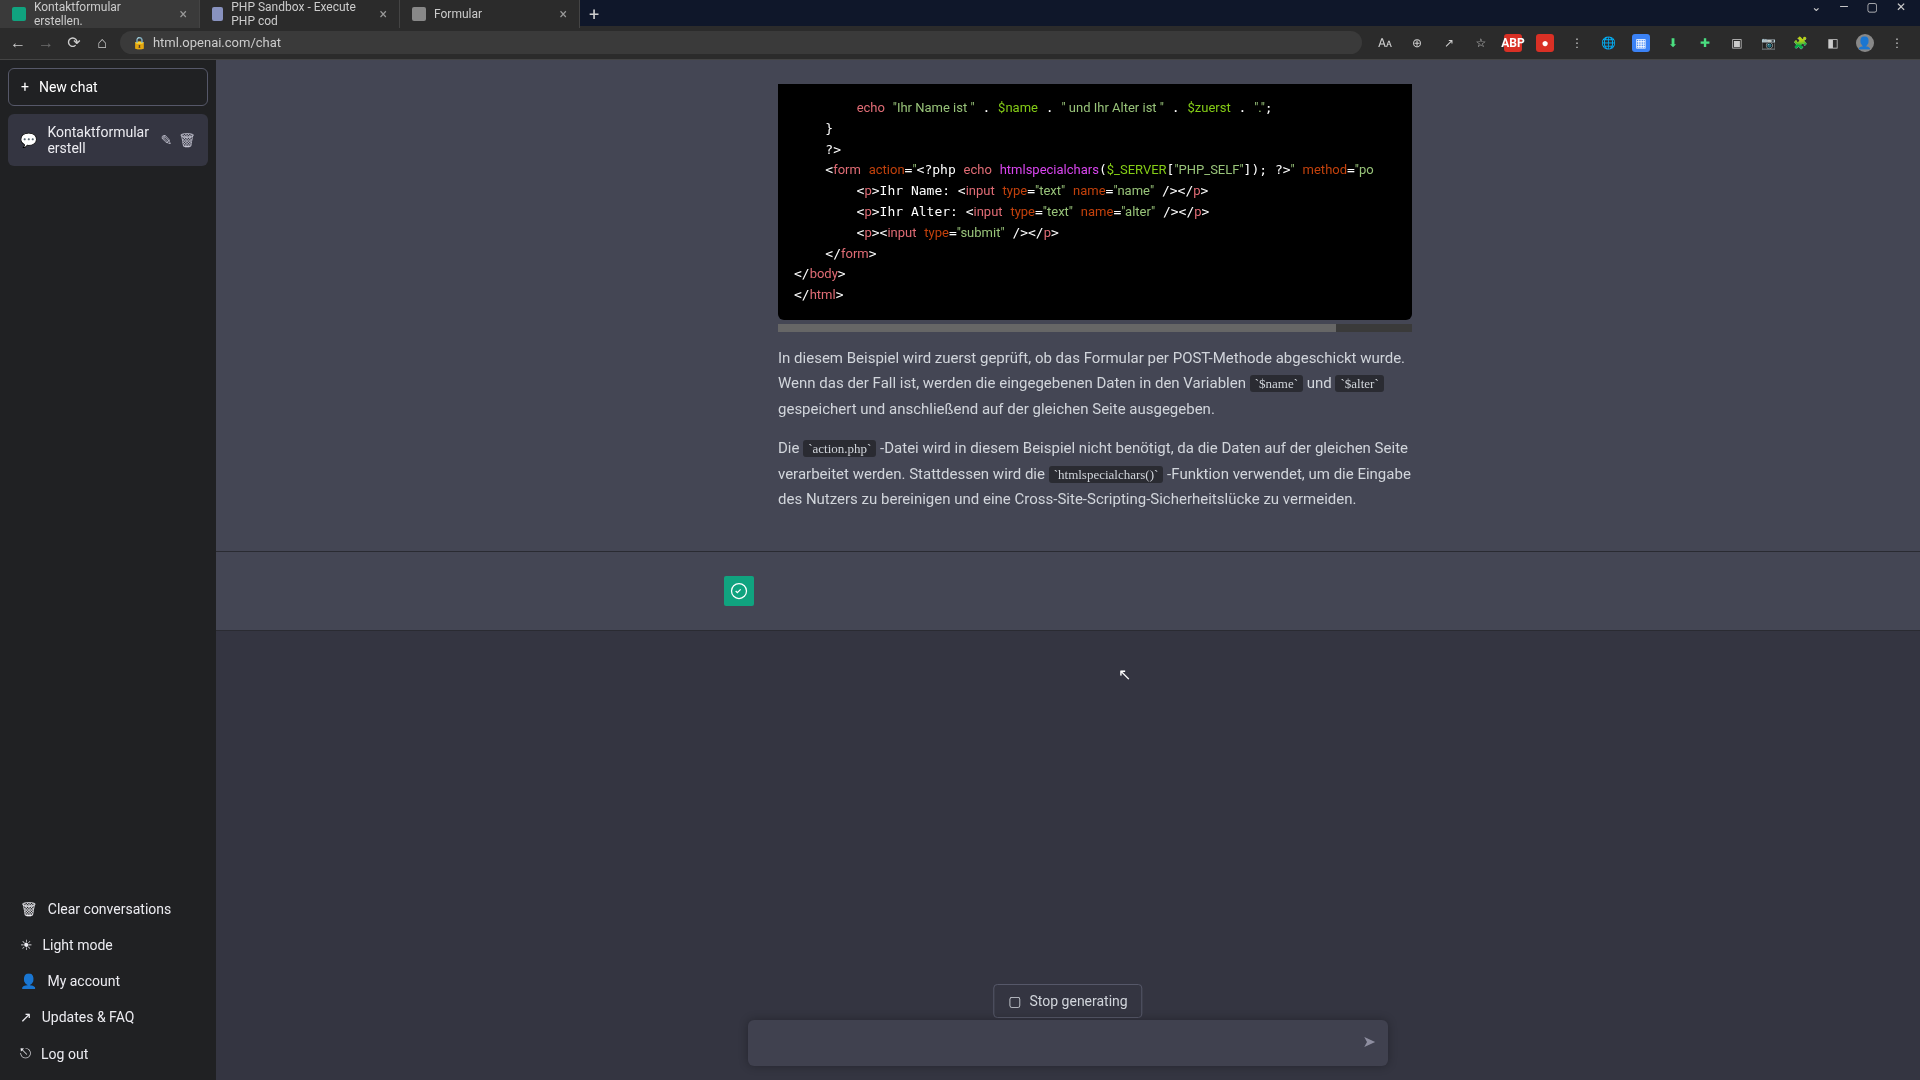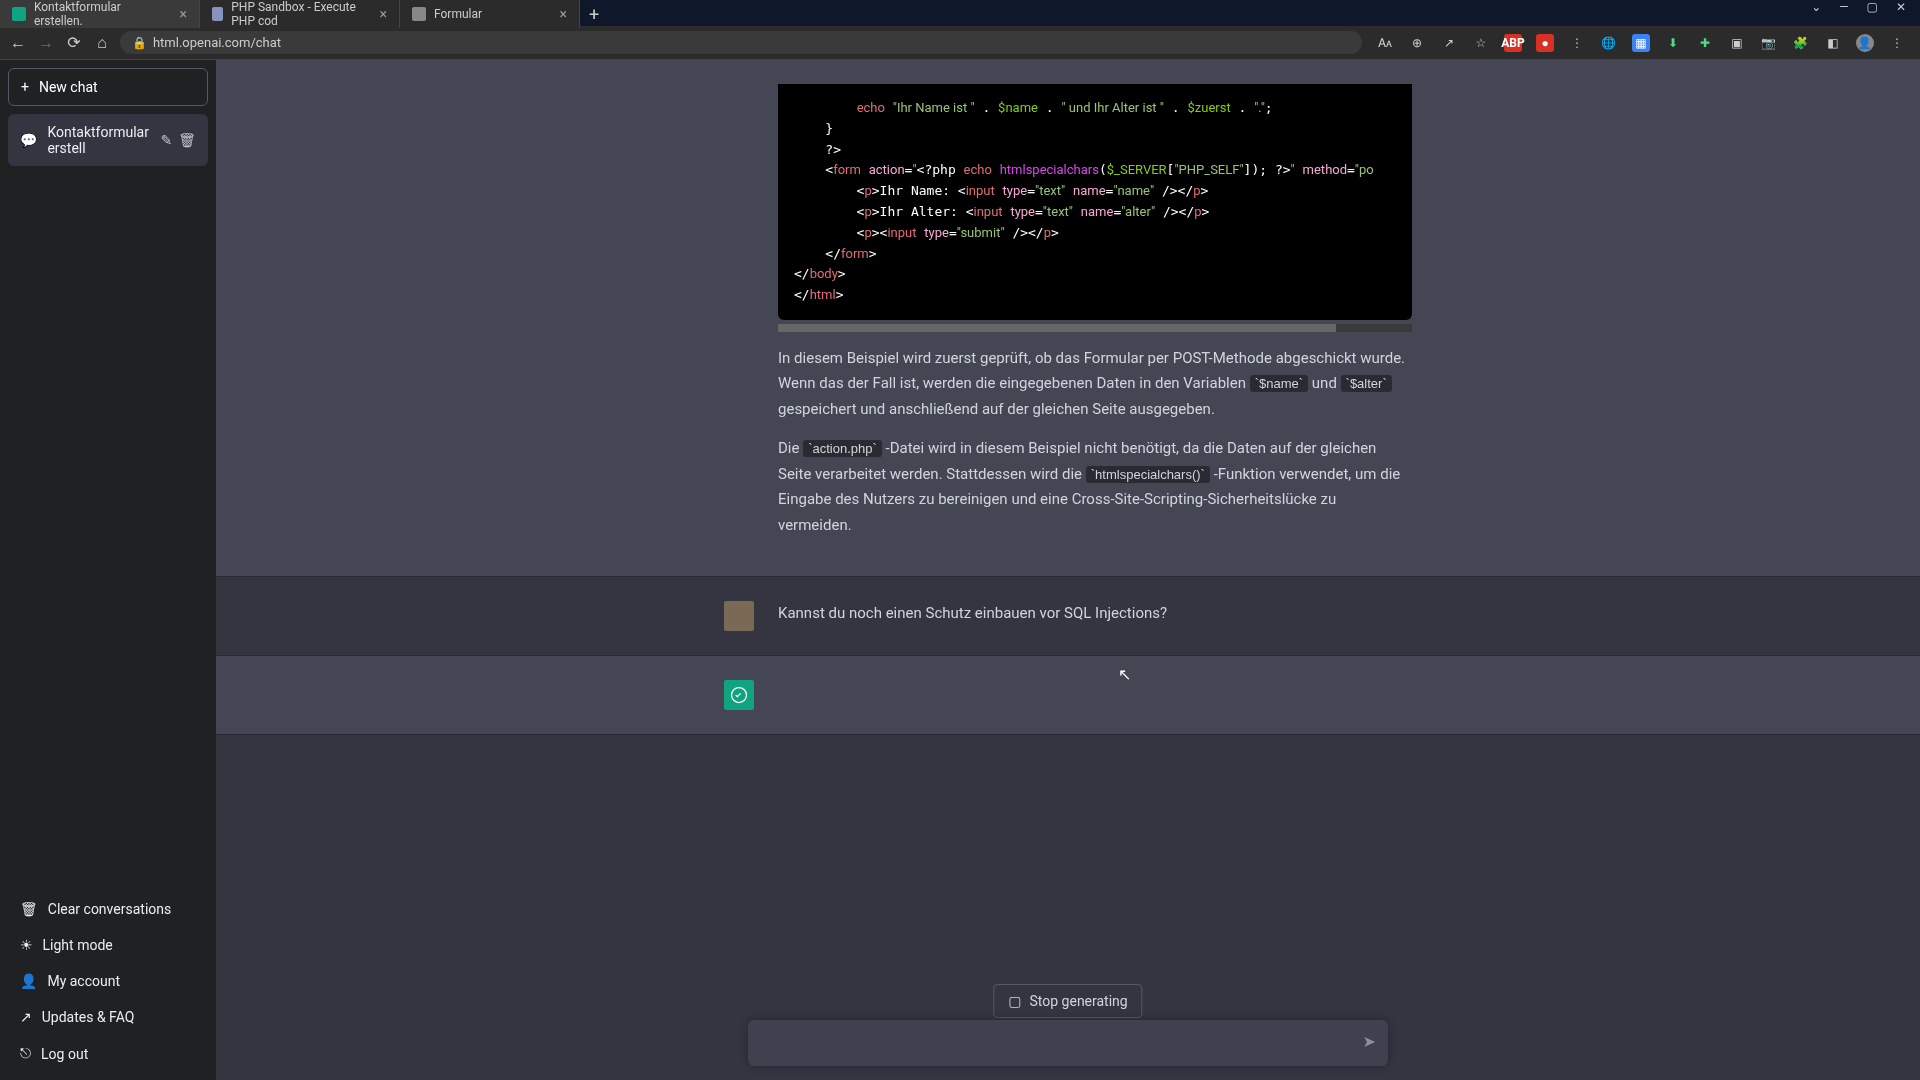--- a/index.html
+++ b/index.html
@@ -35,26 +35,26 @@
 .msg.user{background:#343541}
 .msg-inner{max-width:720px;margin:0 auto;padding:24px 16px;display:flex;gap:24px}
 .avatar{width:30px;height:30px;border-radius:2px;flex-shrink:0}
 .avatar.ai{background:#10a37f;display:flex;align-items:center;justify-content:center;color:#fff;font-size:18px}
 .avatar.user-av{background:#7a6a55}
 .msg-content{flex:1;font-size:15px;line-height:1.7;color:#d1d5db}
 .code-block{background:#000;border-radius:0 0 6px 6px;padding:14px 16px;font-family:Consolas,Monaco,monospace;font-size:13px;line-height:1.6;overflow-x:auto;white-space:pre;color:#fff}
 .code-scroll{height:8px;background:#3a3a3a;margin-top:4px;position:relative}
 .code-scroll::before{content:"";position:absolute;left:0;width:88%;height:8px;background:#666}
 .t-key{color:#e06c75}
-.t-attr{color:#f9a8d4}
+.t-attr{color:#c2410c}
 .t-str{color:#98c379}
 .t-fn{color:#d946ef}
 .t-var{color:#84cc16}
 .t-type{color:#98c379}
-.inline-code{background:#2a2b32;padding:1px 5px;border-radius:3px;font-family:Liberation Sans, sans-serif;font-size:13px}
+.inline-code{background:#2a2b32;padding:1px 5px;border-radius:3px;font-family:Liberation Serif, serif;font-size:13px}
 .para{margin:14px 0}
 .cursor-blink{display:inline-block;width:8px;height:16px;background:#d1d5db;margin-left:2px;vertical-align:middle;animation:blink 1s infinite}
 @keyframes blink{50%{opacity:0}}
 .stop-btn{position:absolute;bottom:62px;left:50%;transform:translateX(-50%);border:1px solid #565869;background:#343541;color:#d1d5db;padding:8px 14px;border-radius:4px;font-size:14px;cursor:pointer;display:flex;align-items:center;gap:8px}
 .input-wrap{position:absolute;bottom:14px;left:50%;transform:translateX(-50%);width:640px}
 .input-box{background:#40414f;border-radius:6px;padding:12px 40px 12px 14px;box-shadow:0 0 10px rgba(0,0,0,.3);position:relative;min-height:24px}
 .input-box textarea{width:100%;background:none;border:none;outline:none;color:#fff;font-size:15px;resize:none}
 .send-icon{position:absolute;right:12px;top:12px;color:#8e8ea0;cursor:pointer}
 .mouse-cursor{position:absolute;left:902px;top:605px;pointer-events:none;font-size:16px;color:#fff}
 </style>
@@ -187,26 +187,20 @@
               <span>Die </span>
               <span class="inline-code">`action.php`</span>
               <span>-Datei wird in diesem Beispiel nicht benötigt, da die Daten auf der gleichen Seite verarbeitet werden. Stattdessen wird die </span>
               <span class="inline-code">`htmlspecialchars()`</span>
               <span>-Funktion verwendet, um die Eingabe des Nutzers zu bereinigen und eine Cross-Site-Scripting-Sicherheitslücke zu vermeiden.</span>
             </p>
           </div>
         </div>
       </div>
 
-      <div class="msg user">
-        <div class="msg-inner">
-          <div class="avatar user-av"></div>
-          <div class="msg-content">Kannst du noch einen Schutz einbauen vor SQL Injections?</div>
-        </div>
-      </div>
 
       <div class="msg assistant">
         <div class="msg-inner">
           <div class="avatar ai">
             <svg width="20" height="20" viewBox="0 0 24 24" fill="none" stroke="#fff" stroke-width="1.5">
                 <circle cx="12" cy="12" r="9"></circle>
                 <path d="M8 12l2 2 4-4"></path>
               </svg>
           </div>
         </div>

